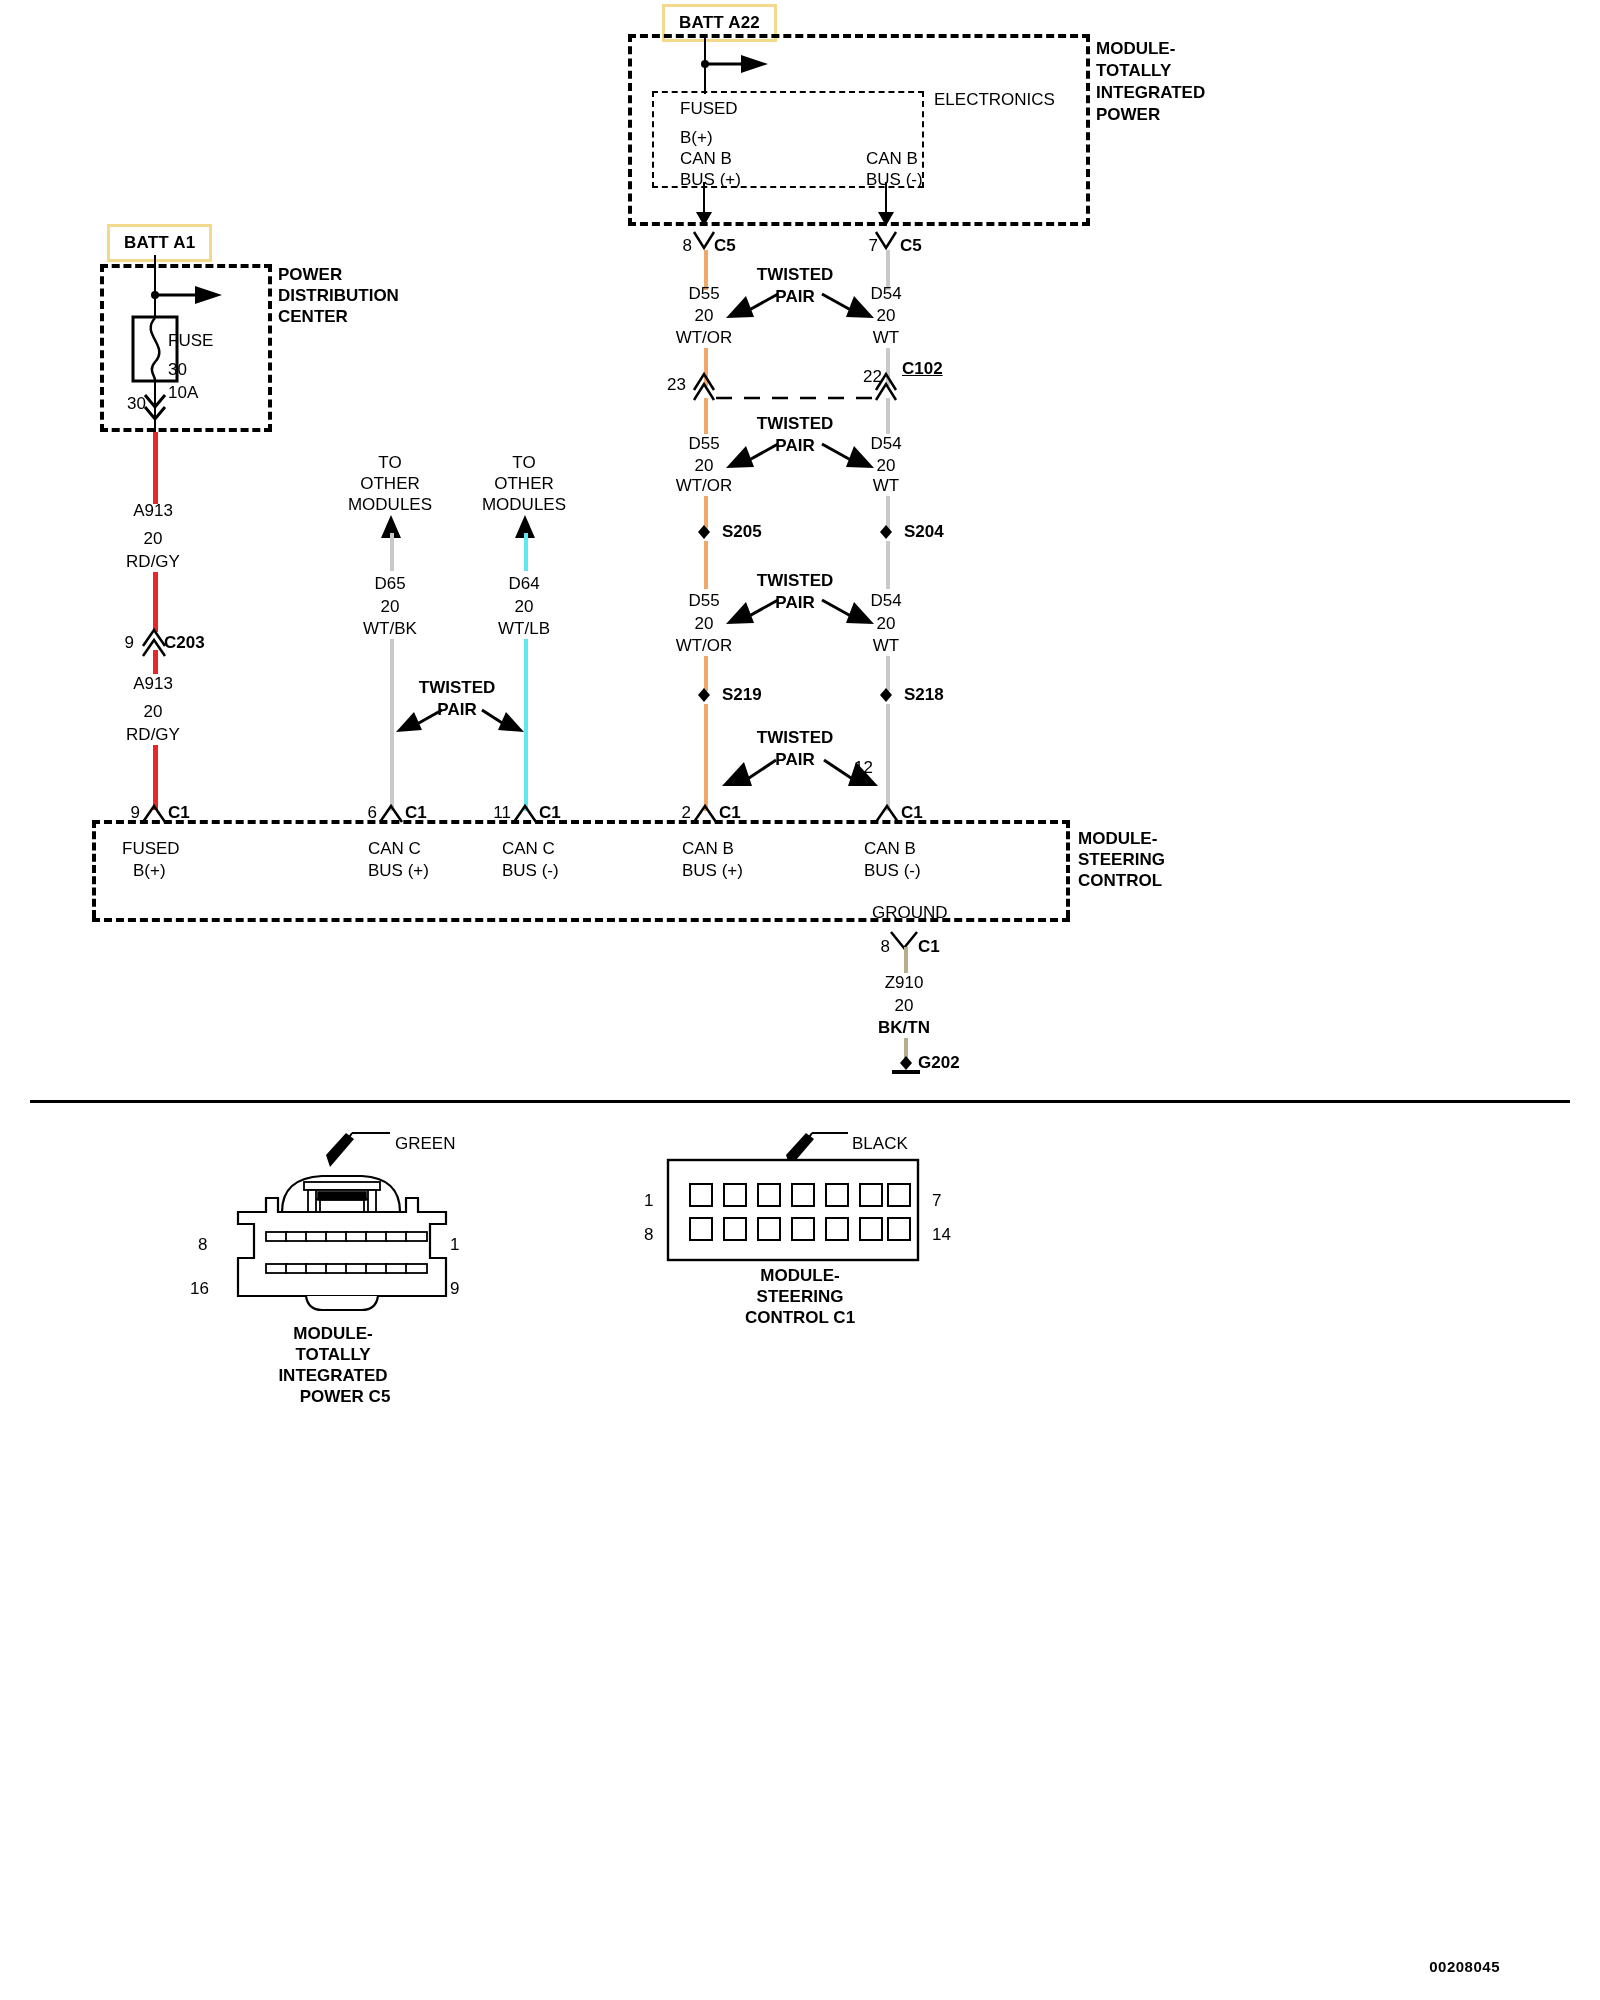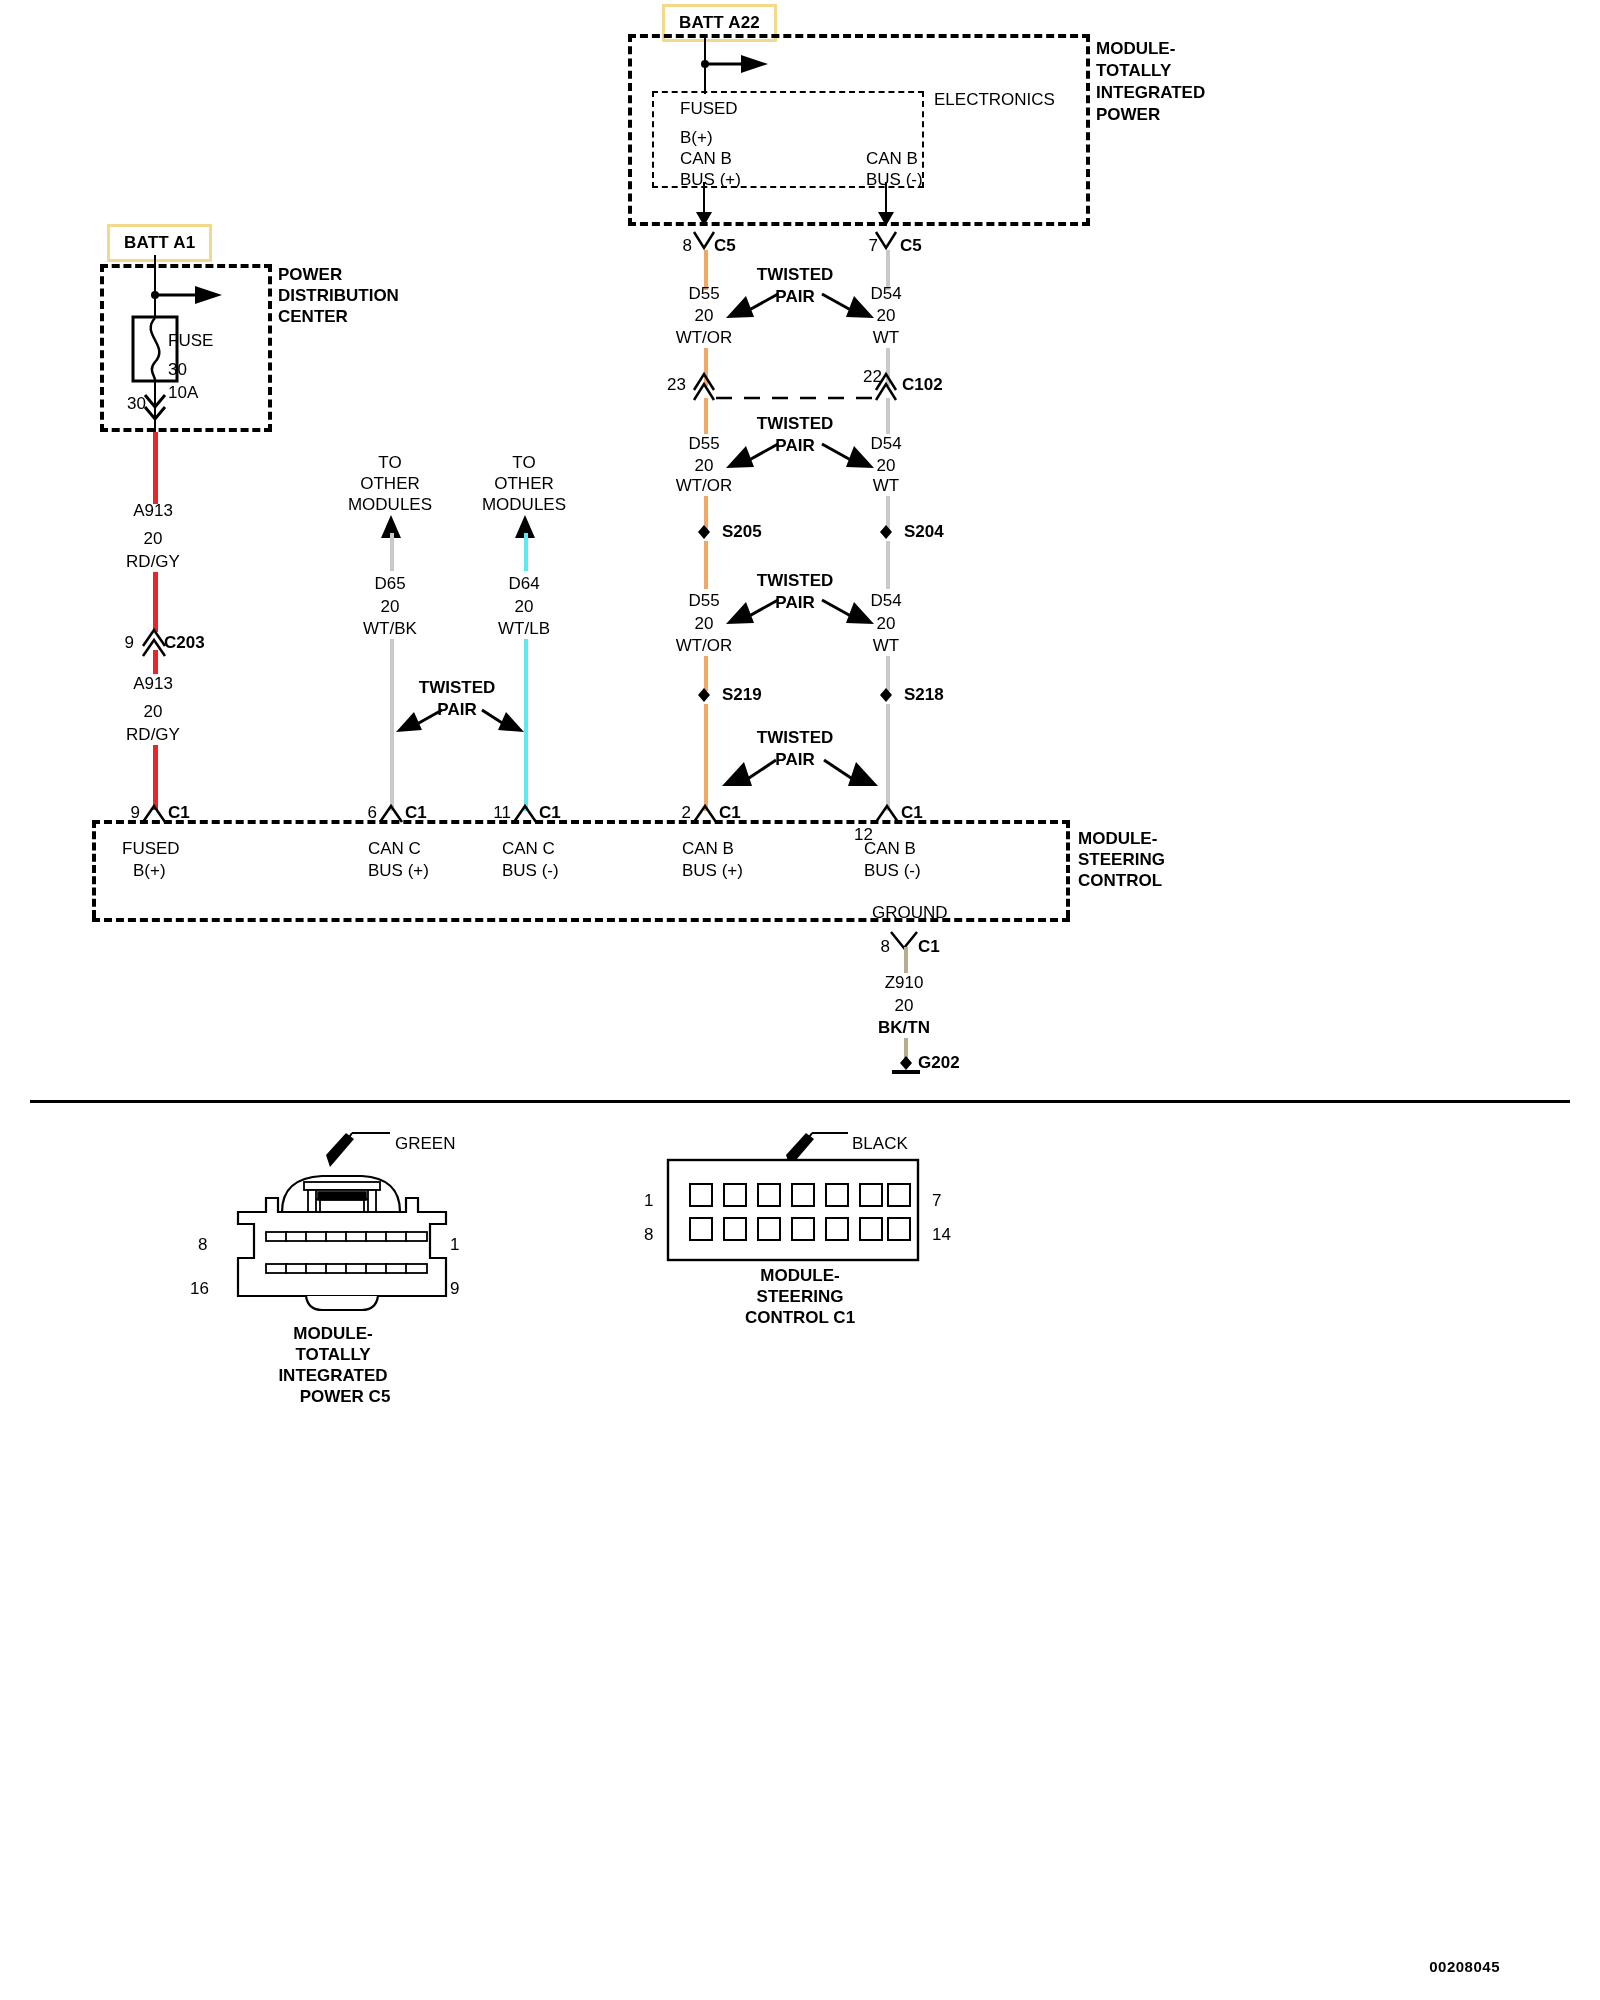--- a/index.html
+++ b/index.html
@@ -211,21 +211,21 @@
 
   <svg style="left:688px;top:368px;" width="230" height="32">
     <path d="M6 22 L16 6 L26 22" class="stroke" stroke-width="2.5"></path>
     <path d="M6 32 L16 16 L26 32" class="stroke" stroke-width="2.5"></path>
     <path d="M188 22 L198 6 L208 22" class="stroke" stroke-width="2.5"></path>
     <path d="M188 32 L198 16 L208 32" class="stroke" stroke-width="2.5"></path>
     <line x1="28" y1="30" x2="186" y2="30" stroke="#000" stroke-width="2.5" stroke-dasharray="16 12"></line>
   </svg>
   <div class="t tr" style="left:686px;top:374px;">23</div>
   <div class="t tr" style="left:882px;top:366px;">22</div>
-  <div class="t tb" style="left:902px;top:374px;">C102</div>
+  <div class="t tb" style="left:902px;top:358px;text-decoration:underline;">C102</div>
 
   <div class="wline" style="left:704px;top:398px;height:36px;border-left-width:4px;border-left-color:#f0a868;"></div>
   <div class="t tc" style="left:704px;top:433px;">D55</div>
   <div class="t tc" style="left:704px;top:455px;">20</div>
   <div class="t tc" style="left:704px;top:475px;">WT/OR</div>
   <div class="wline" style="left:704px;top:496px;height:36px;border-left-width:4px;border-left-color:#f0a868;"></div>
 
   <div class="wline" style="left:886px;top:398px;height:36px;border-left-width:4px;border-left-color:#c9c9c9;"></div>
   <div class="t tc" style="left:886px;top:433px;">D54</div>
   <div class="t tc" style="left:886px;top:455px;">20</div>
@@ -334,21 +334,21 @@
     <path d="M3 22 L14 6 L25 22" class="stroke" stroke-width="2.5"></path>
   </svg>
   <div class="t tr" style="left:691px;top:802px;">2</div>
   <div class="t tb" style="left:719px;top:802px;">C1</div>
   <div class="t" style="left:682px;top:838px;">CAN B</div>
   <div class="t" style="left:682px;top:860px;">BUS (+)</div>
 
   <svg style="left:873px;top:800px;" width="40" height="24">
     <path d="M3 22 L14 6 L25 22" class="stroke" stroke-width="2.5"></path>
   </svg>
-  <div class="t tr" style="left:873px;top:824px;">12</div>
+  <div class="t tr" style="left:873px;top:757px;">12</div>
   <div class="t tb" style="left:901px;top:802px;">C1</div>
   <div class="t" style="left:864px;top:838px;">CAN B</div>
   <div class="t" style="left:864px;top:860px;">BUS (-)</div>
 
   <div class="t" style="left:872px;top:902px;">GROUND</div>
 
   <svg style="left:888px;top:930px;" width="40" height="30">
     <path d="M3 2 L16 18 L29 2" class="stroke" stroke-width="2.5"></path>
   </svg>
   <div class="t tr" style="left:890px;top:936px;">8</div>

